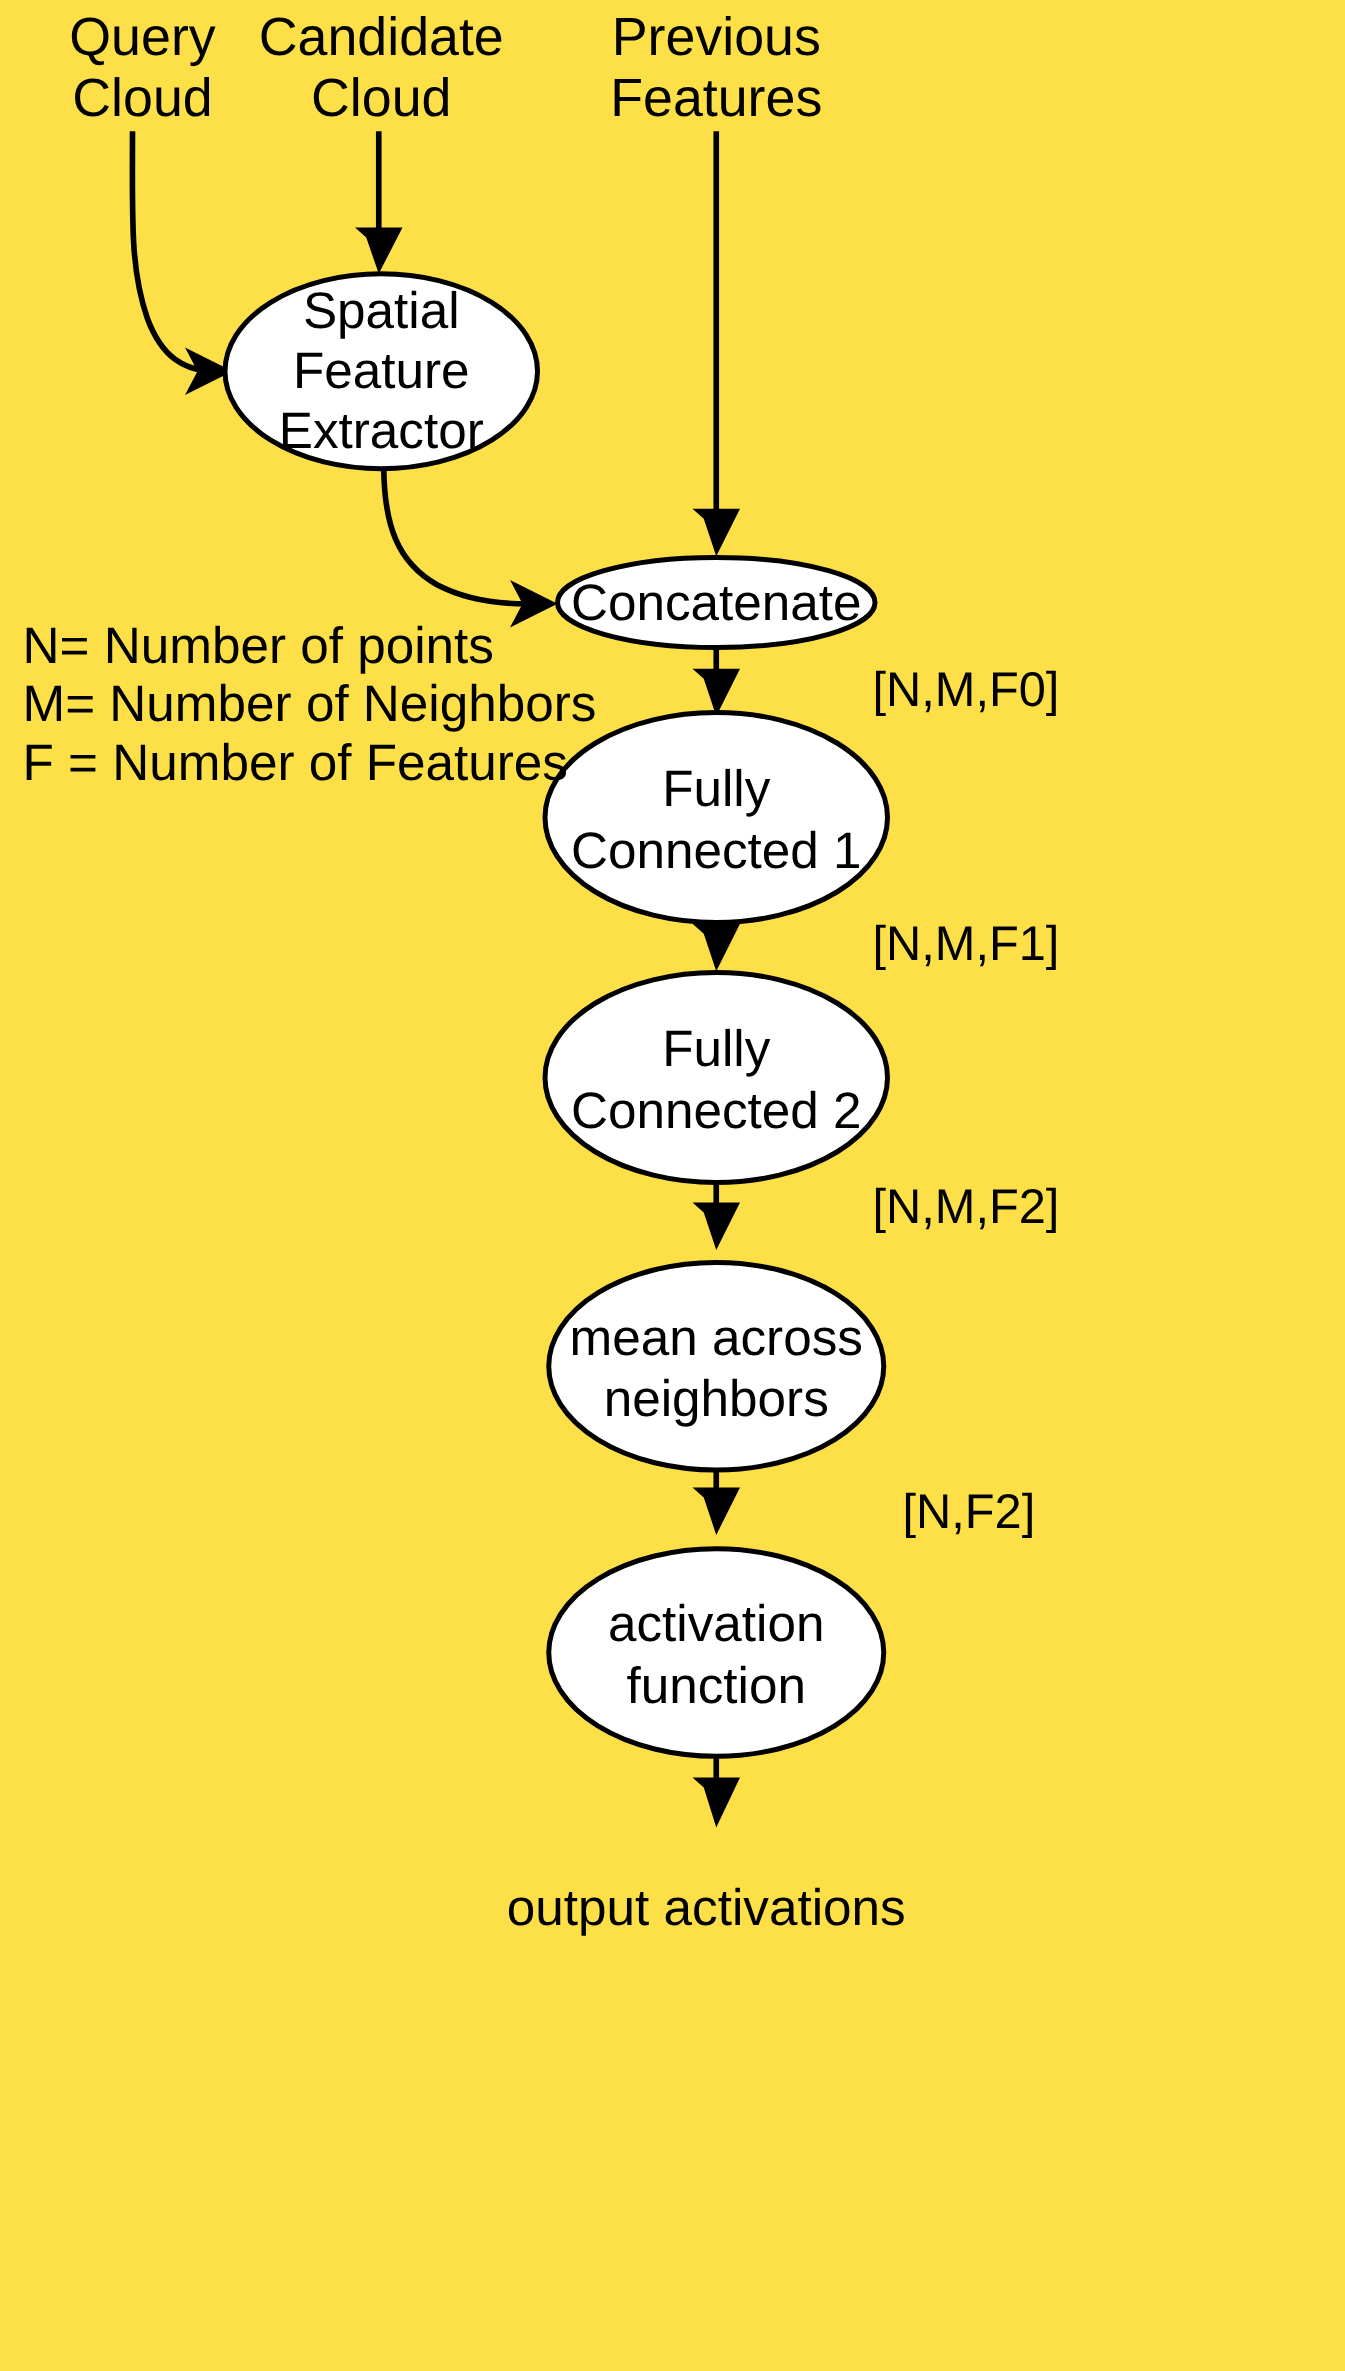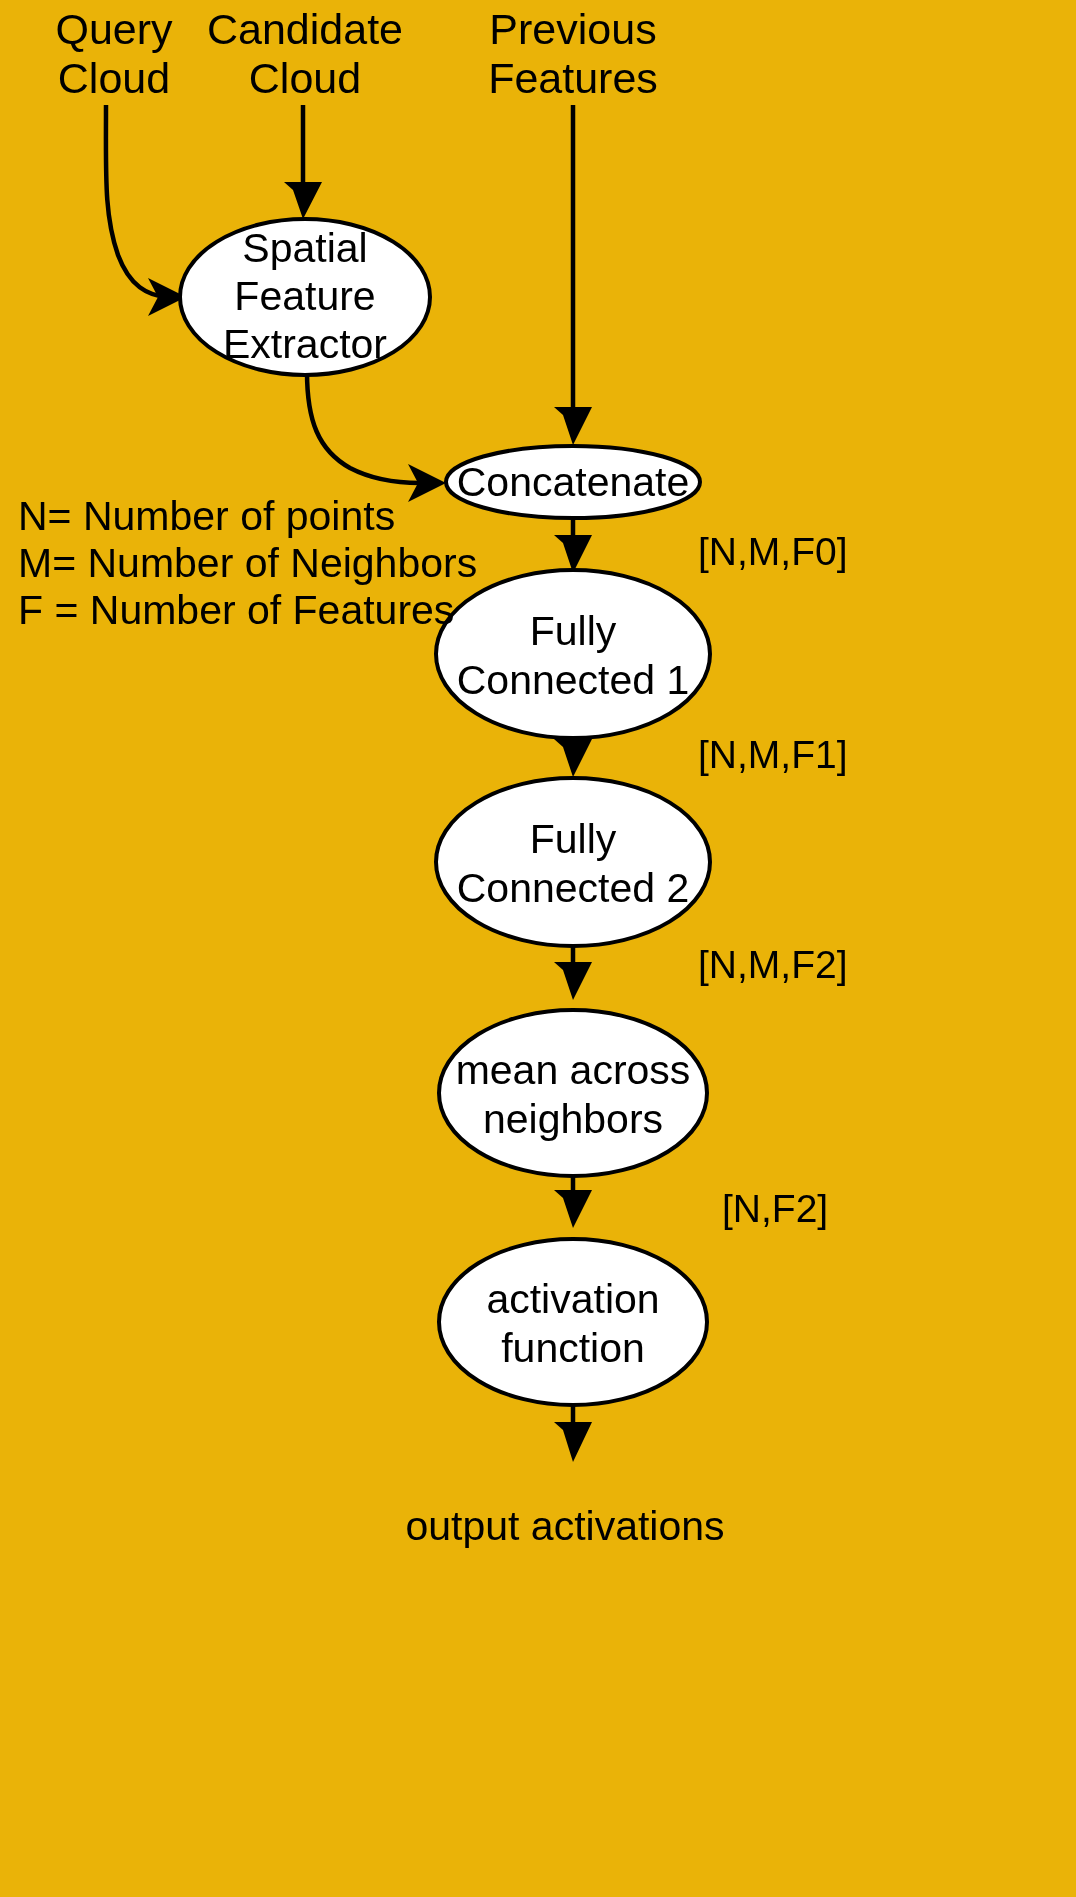--- a/index.html
+++ b/index.html
@@ -10,21 +10,21 @@
   body {
     width: 1076px;
     height: 1897px;
     font-family: "Liberation Sans", sans-serif;
     overflow: hidden;
   }
   #diagram-root {
     position: relative;
     width: 1076px;
     height: 1897px;
-    background: #eab308;
+    background: #fde047;
   }
   svg.flow {
     display: block;
     width: 1076px;
     height: 1897px;
   }
   .node-ellipse {
     fill: #ffffff;
     stroke: #000000;
     stroke-width: 4;

